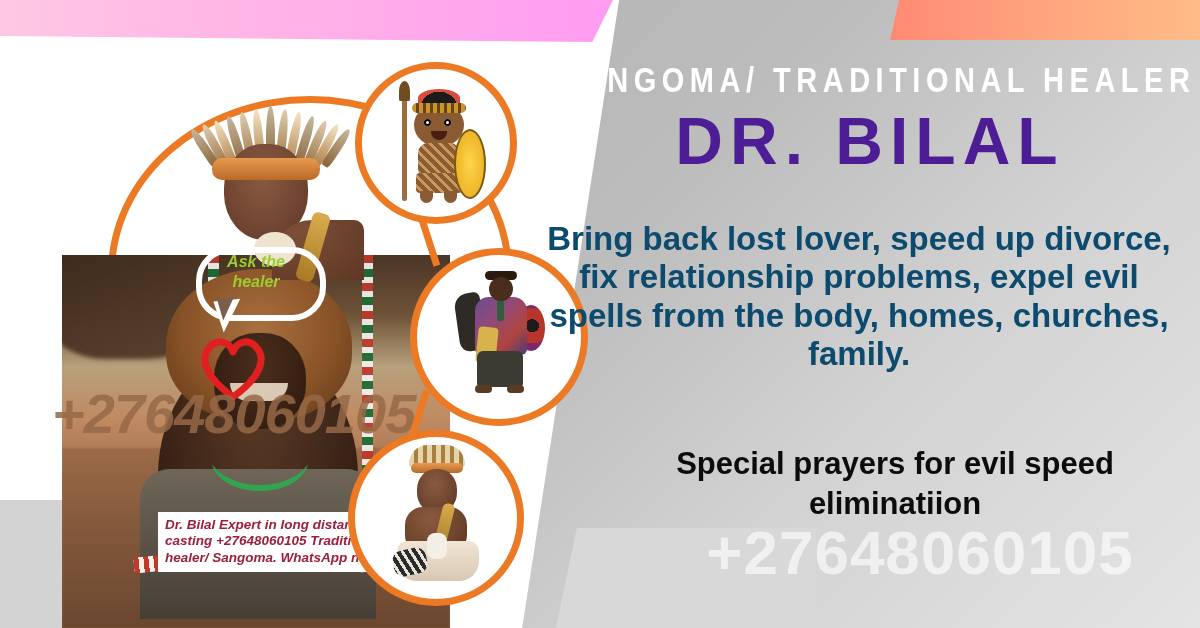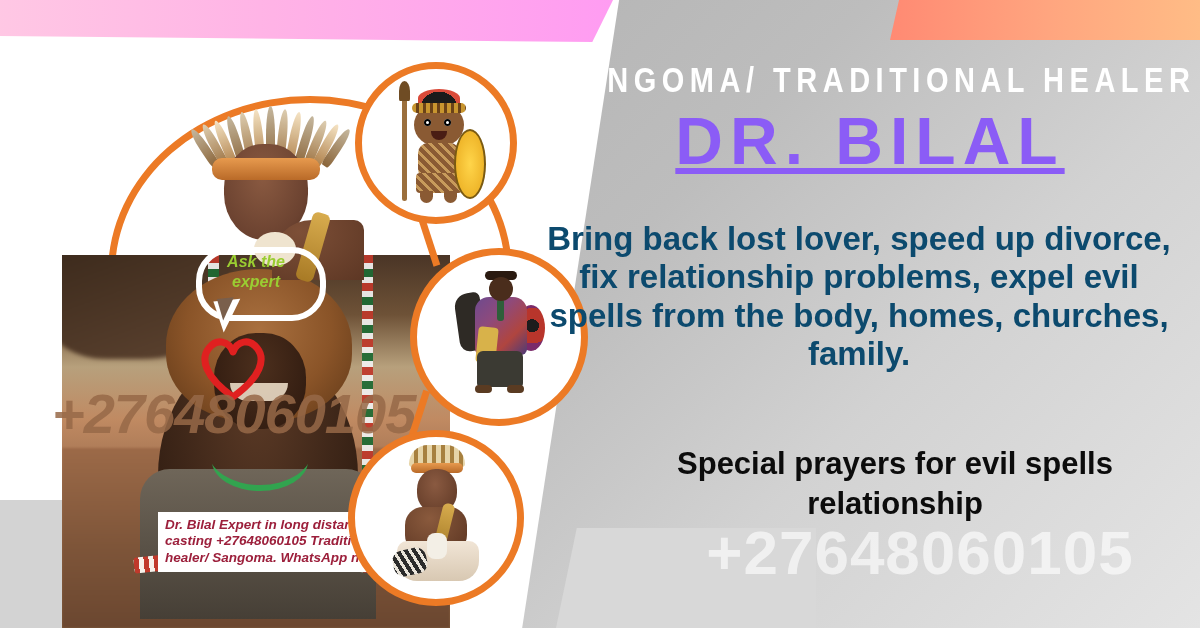--- a/index.html
+++ b/index.html
@@ -226,21 +226,21 @@
 
   
   .kicker{
     position:absolute;left:556px;top:66px;width:628px;text-align:center;
     font:700 29px/1 "Liberation Sans",sans-serif;color:#ffffff;
     letter-spacing:5.5px;transform:scaleY(1.22);transform-origin:50% 50%;
     white-space:nowrap;
   }
   .bigname{
     position:absolute;left:556px;top:108px;width:628px;text-align:center;
-    font:700 66px/1 "Liberation Sans",sans-serif;color:#8b5cf6;letter-spacing:7px;text-decoration:underline;
+    font:700 66px/1 "Liberation Sans",sans-serif;color:#4c1d95;letter-spacing:7px;
   }
   .redblock{
     position:absolute;left:528px;top:220px;width:662px;text-align:center;
     font:700 33px/1.16 "Liberation Sans",sans-serif;color:#0c4a6e;
   }
   .blackblock{
     position:absolute;left:600px;top:444px;width:590px;text-align:center;
     font:700 31px/1.3 "Liberation Sans",sans-serif;color:#0c0c0c;
   }
   .ghostphone{
@@ -306,21 +306,21 @@
     </div>
 
     <svg class="heart" viewBox="0 0 72 66">
       <path d="M36 62 C 8 42, 3 24, 12 13 C 20 3, 32 6, 36 17 C 40 6, 52 3, 60 13 C 69 24, 64 42, 36 62 Z" fill="none" stroke="#e02020" stroke-width="7" stroke-linejoin="round"></path>
     </svg>
 
     <div class="speech"></div>
     <div class="speech-tail"></div>
     <div class="speech-tail-in"></div>
     <div class="speech-text">Ask the
-expert</div>
+healer</div>
 
     <div class="wm-phone">+27648060105</div>
 
     <div class="photo-caption">Dr. Bilal Expert in long distance
 casting +27648060105 Traditional
 healer/ Sangoma. WhatsApp now</div>
 
     <div class="connector" style="left:418px;top:196px;width:72px;transform:rotate(72deg);"></div>
     <div class="connector" style="left:430px;top:392px;width:76px;transform:rotate(108deg);"></div>
 
@@ -369,16 +369,16 @@
         <div class="armband"></div>
       </div>
     </div>
 
   </div>
 
 
   <div class="kicker">SANGOMA/ TRADITIONAL HEALER</div>
   <div class="bigname">DR.  BILAL</div>
   <div class="redblock">Bring back lost lover, speed up divorce, fix relationship problems, expel evil spells from the body, homes, churches, family.</div>
-  <div class="blackblock">Special prayers for  evil spells relationship</div>
+  <div class="blackblock">Special prayers for  evil speed eliminatiion</div>
   <div class="ghostphone">+27648060105</div>
 
 </div>
 
 </body></html>

